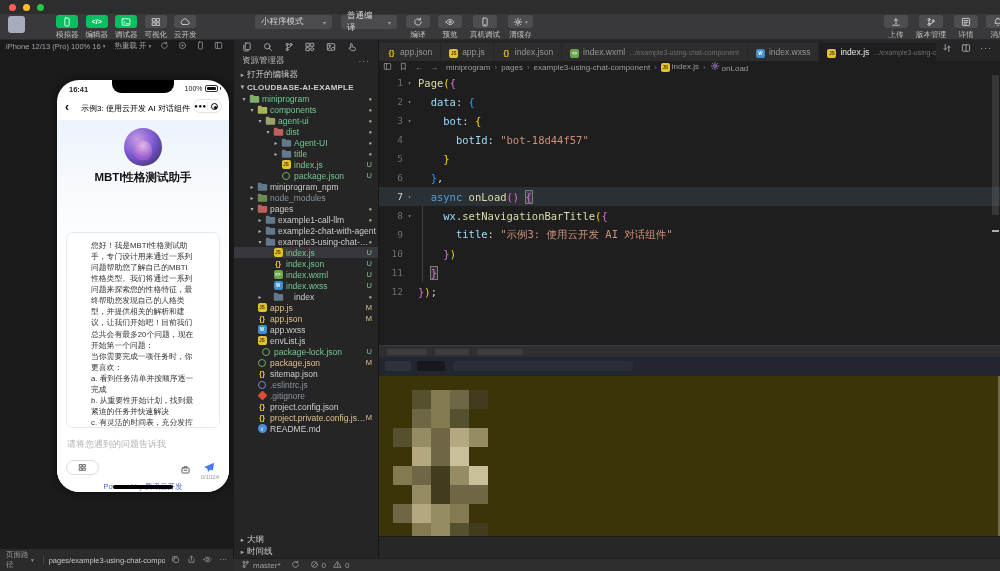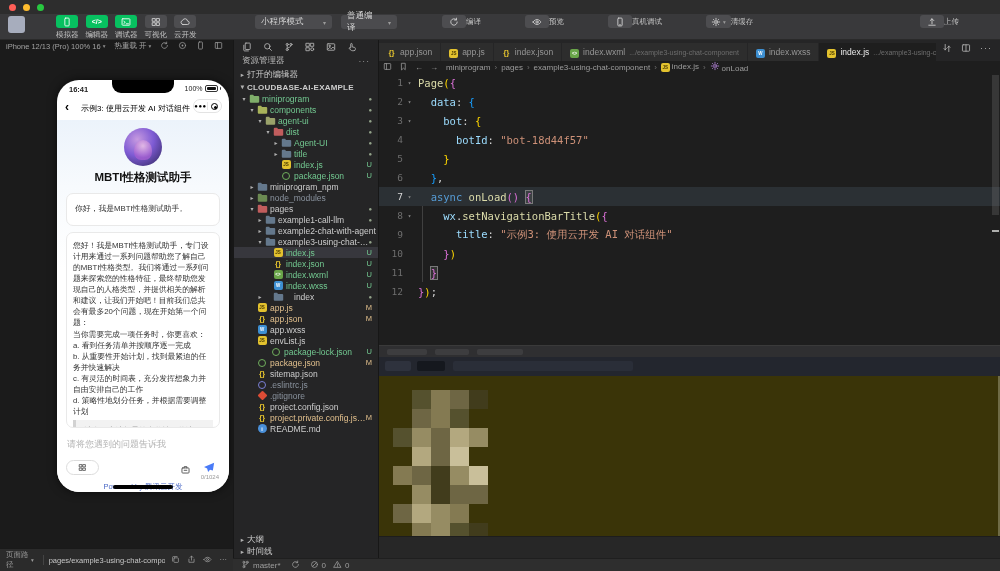--- a/index.html
+++ b/index.html
@@ -19,21 +19,21 @@
   .tbgroup { position:absolute; top:1px; display:flex; align-items:flex-start;justify-content:space-between; }
   .tbtn { display:flex; flex-direction:column; align-items:center; margin-right:7px; cursor:pointer; }
   .tbtn-box { width:22px; height:13px; border-radius:3px; background:#4d4d50; display:flex; align-items:center;
               justify-content:center; color:#d7d7d7; }
   .tbtn-box.green { background:#07c160; color:#fff; }
   .tbtn-box svg { width:10px; height:10px; }
   .tbtn-label { font-size:7.5px; color:#c3c3c3; margin-top:1.5px; white-space:nowrap;font-family:Liberation Serif, serif; }
   .tbdrop { height:14px; background:#4b4b4e; border-radius:3px; color:#d5d5d5; font-size:8.5px;
             display:flex; align-items:center; padding:0 6px; margin-right:9px; cursor:pointer; }
   .tbdrop .caret { margin-left:auto; font-size:6px; color:#9a9a9a; padding-left:10px; }
-  .abtn { display:flex; flex-direction:row; align-items:center; margin-right:8px; cursor:pointer;margin-left:36px; }
+  .abtn { display:flex; flex-direction:column; align-items:center; margin-right:8px; cursor:pointer; }
   .abtn-box { min-width:24px; height:13px; padding:0 5px; border-radius:3px; background:#4d4d50; color:#d7d7d7;
               display:flex; align-items:center; justify-content:center; gap:2px; }
   .abtn-box svg { width:10px; height:10px; }
   .abtn-box .caret { font-size:5.5px; color:#9a9a9a; }
 
   
   #sim-panel { position:absolute; left:0; top:40px; width:233px; height:531px; background:#1b1b1b; }
   #sidebar   { position:absolute; left:233px; top:40px; width:145px; height:518px; background:#252526;
                border-left:1px solid #171717; display:flex; flex-direction:column; overflow:hidden; }
   #editor    { position:absolute; left:378px; top:40px; width:622px; height:518px; background:#1e1e1e;
@@ -67,21 +67,21 @@
   #ph-capsule .circ i::after { content:""; position:absolute; left:2px; top:2px; width:3px; height:3px; background:#000; border-radius:50%;}
   #ph-body { position:absolute; left:0; top:40px; width:100%; height:372px;
              background:linear-gradient(180deg,#ecf3fb 0%, #f7fafd 18%, #ffffff 40%); }
   #ph-avatar { position:absolute; left:67px; top:8px; width:38px; height:38px; border-radius:50%;
                background:radial-gradient(circle at 35% 30%, #c79ae0 0%, #7e5bd4 45%, #2c2558 100%); overflow:hidden;}
   #ph-avatar::after{ content:""; position:absolute; left:10px; top:12px; width:18px; height:20px;
                background:radial-gradient(circle at 50% 30%, #f0c7e8, #a45fd0 70%); border-radius:50% 50% 40% 40%; opacity:.8;}
   #ph-name { position:absolute; left:0; top:50px; width:100%; text-align:center; font-size:11.5px; font-weight:bold; color:#111; }
   .ph-card { position:absolute; left:9px; width:154px; background:#fff; border:1px solid #e9e9e9; border-radius:7px; }
   #ph-card1 { top:73px; height:33px; padding:9px 8px; font-size:7.8px; color:#333; }
-  #ph-card2 { top:112px; height:196px; padding:7px 6px; font-size:7.8px; color:#333; line-height:1.42; overflow:hidden; }
+  #ph-card2 { top:112px; height:196px; padding:7px 24px; font-size:7.8px; color:#333; line-height:1.42; overflow:hidden; }
   #ph-card2 p { margin:0; }
   #ph-quote { margin-top:3px; background:#f2f2f2; border-left:3px solid #d2d2d2; padding:5px 7px;
               font-style:italic; color:#555; }
   #ph-input-ph { position:absolute; left:10px; top:318px; font-size:9px; color:#b3b3b3; }
   #ph-controls { position:absolute; left:0; top:338px; width:100%; height:22px; }
   #ph-pill { position:absolute; left:9px; top:2px; width:33px; height:15px; border:1px solid #dcdcdc; border-radius:9px;
              display:flex; align-items:center; justify-content:center; color:#444; cursor:pointer; }
   #ph-pill svg { width:9px; height:9px; }
   #ph-tool { position:absolute; right:38px; top:3px; color:#555; cursor:pointer; }
   #ph-tool svg { width:11px; height:11px; }
@@ -369,23 +369,20 @@
           <span class="dots">●●●</span>
           <span class="cdiv"></span>
           <span class="circ">
               <i></i>
             </span>
         </span>
       </div>
       <div id="ph-body">
         <div id="ph-avatar"></div>
         <div id="ph-name">MBTI性格测试助手</div>
-        <div id="ph-card1" class="ph-card">
-          <span>你好，我是MBTI性格测试助手。</span>
-        </div>
         <div id="ph-card2" class="ph-card">
           <div id="msg-paragraphs">
               <p>您好！我是MBTI性格测试助手，专门设计用来通过一系列问题帮助您了解自己的MBTI性格类型。我们将通过一系列问题来探索您的性格特征，最终帮助您发现自己的人格类型，并提供相关的解析和建议，让我们开始吧！目前我们总共会有最多20个问题，现在开始第一个问题：</p>
               <p>当你需要完成一项任务时，你更喜欢：</p>
               <p>a. 看到任务清单并按顺序逐一完成</p>
               <p>b. 从重要性开始计划，找到最紧迫的任务并快速解决</p>
               <p>c. 有灵活的时间表，充分发挥想象力并自由安排自己的工作</p>
               <p>d. 策略性地划分任务，并根据需要调整计划</p>
             </div>
           <div id="ph-quote">请在下方选择最符合你情况的选项，然后告诉我继续测试。</div>
@@ -680,21 +677,21 @@
           </span>
           <span class="tlabel ">app.wxss</span>
         </div>
         <div class="trow" style="padding-left: 14px;">
           <span class="tarrow"></span>
           <span class="ticon">
             <span class="fi fi-js">JS</span>
           </span>
           <span class="tlabel ">envList.js</span>
         </div>
-        <div class="trow" style="padding-left: 28px;">
+        <div class="trow" style="padding-left: 18px;">
           <span class="tarrow"></span>
           <span class="ticon">
             <span class="fi fi-npm"></span>
           </span>
           <span class="tlabel green">package-lock.json</span>
           <span class="tbadge U">U</span>
         </div>
         <div class="trow" style="padding-left: 14px;">
           <span class="tarrow"></span>
           <span class="ticon">

